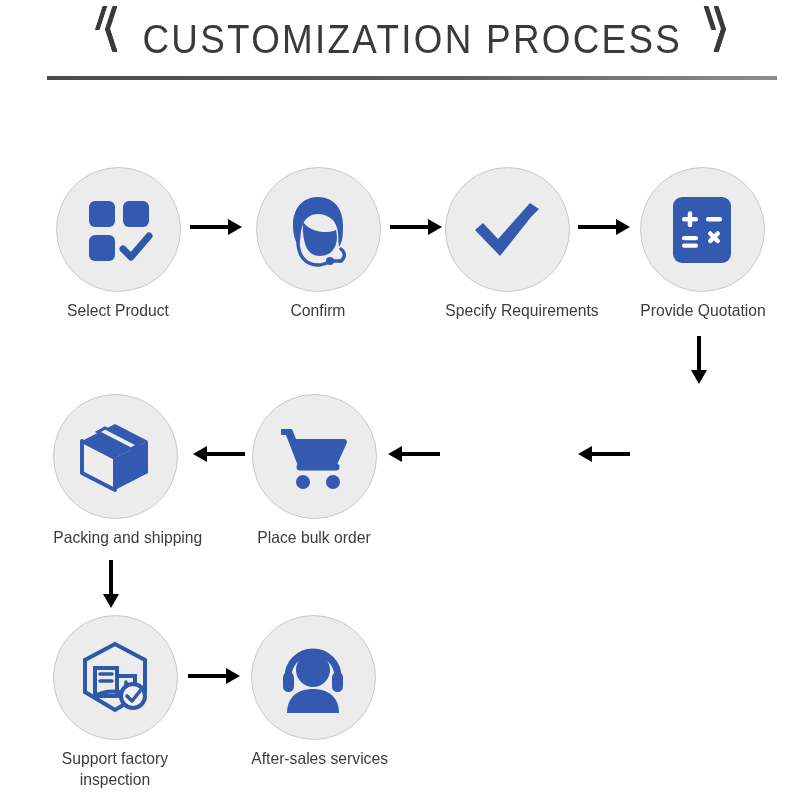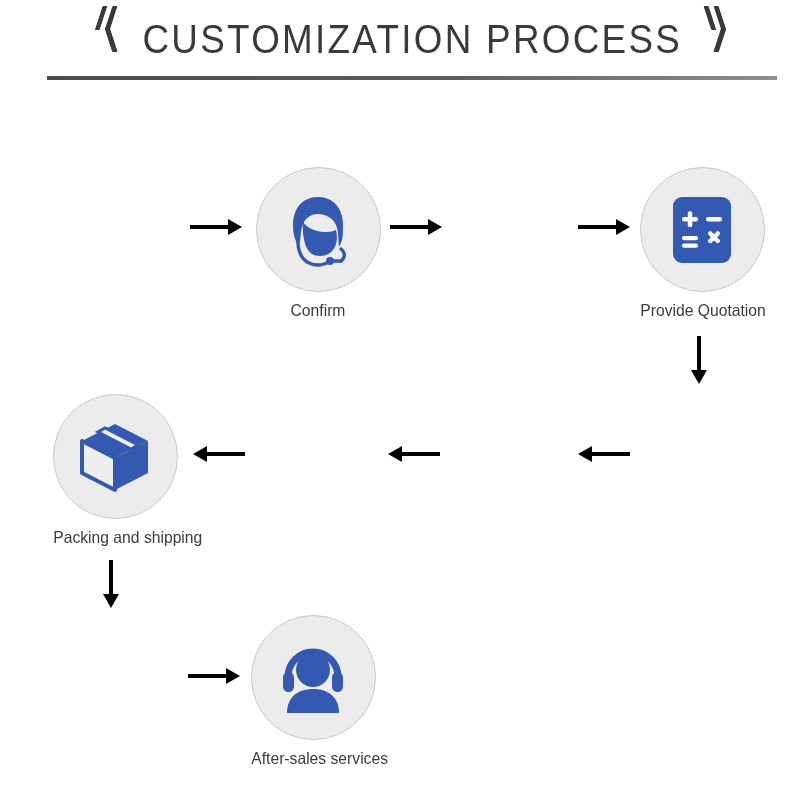--- a/index.html
+++ b/index.html
@@ -98,20 +98,31 @@
       <span class="chev left">
         <i class="a"></i>
           <i class="b"></i>
         <i class="a" style="left:16px"></i>
           <i class="b" style="left:16px"></i>
       </span>
     </div>
     <div class="rule"></div>
   </div>
 
+  <div class="node" style="left:53px;top:167px">
+    <div class="circle">
+      <svg width="74" height="74" viewBox="0 0 74 74">
+        <rect x="8" y="8" width="26" height="26" rx="6" fill="#3359b0"></rect>
+        <rect x="42" y="8" width="26" height="26" rx="6" fill="#3359b0"></rect>
+        <rect x="8" y="42" width="26" height="26" rx="6" fill="#3359b0"></rect>
+        <path d="M42 56 L50 64 L68 43" fill="none" stroke="#2d59a8" stroke-width="7" stroke-linecap="round" stroke-linejoin="round"></path>
+      </svg>
+    </div>
+    <div class="node-label">Select Product</div>
+  </div>
 
   <div class="arrow-h right" style="left:190px;top:219px;width:52px">
     <div class="shaft" style="width:40px"></div>
       <div class="head"></div>
   </div>
 
   <div class="node" style="left:253px;top:167px">
     <div class="circle">
       <svg width="78" height="78" viewBox="0 0 78 78">
         <path d="M39 6 C23 6 14 18 14 34 C14 44 16 50 20 55 C22 49 21 40 24 33
@@ -126,20 +137,28 @@
       </svg>
     </div>
     <div class="node-label">Confirm</div>
   </div>
 
   <div class="arrow-h right" style="left:390px;top:219px;width:52px">
     <div class="shaft" style="width:40px"></div>
       <div class="head"></div>
   </div>
 
+  <div class="node" style="left:442px;top:167px">
+    <div class="circle">
+      <svg width="80" height="80" viewBox="0 0 80 80">
+        <path d="M8 40 L16 33 L31 49 L63 13 L72 19 L64 27 L33 66 Z" fill="#3359b0"></path>
+      </svg>
+    </div>
+    <div class="node-label">Specify Requirements</div>
+  </div>
 
   <div class="arrow-h right" style="left:578px;top:219px;width:52px">
     <div class="shaft" style="width:40px"></div>
       <div class="head"></div>
   </div>
 
   <div class="node" style="left:637px;top:167px">
     <div class="circle">
       <svg width="70" height="70" viewBox="0 0 70 70">
         <rect x="6" y="2" width="58" height="66" rx="9" fill="#3359b0"></rect>
@@ -165,20 +184,32 @@
     <div class="shaft" style="width:40px;left:12px"></div>
       <div class="head"></div>
   </div>
 
 
   <div class="arrow-h left" style="left:388px;top:446px;width:52px">
     <div class="shaft" style="width:40px;left:12px"></div>
       <div class="head"></div>
   </div>
 
+  <div class="node" style="left:249px;top:394px">
+    <div class="circle">
+      <svg width="76" height="76" viewBox="0 0 76 76">
+        <path d="M5 10 h11 l4 10 h48 a3 3 0 0 1 2.8 4 l-10 22 a4 4 0 0 1 -3.6 2.4
+                 h-32 a4 4 0 0 1 -3.7 -2.6 L10 16 H5 Z" fill="#3359b0"></path>
+        <path d="M24 48 h36" stroke="#3359b0" stroke-width="7" stroke-linecap="round" fill="none"></path>
+        <circle cx="27" cy="63" r="7" fill="#3359b0"></circle>
+        <circle cx="57" cy="63" r="7" fill="#3359b0"></circle>
+      </svg>
+    </div>
+    <div class="node-label">Place bulk order</div>
+  </div>
 
   <div class="arrow-h left" style="left:193px;top:446px;width:52px">
     <div class="shaft" style="width:40px;left:12px"></div>
       <div class="head"></div>
   </div>
 
   <div class="node" style="left:50px;top:394px">
     <div class="circle">
       <svg width="78" height="78" viewBox="0 0 78 78">
         <path d="M39 6 L72 23 L39 40 L6 23 Z" fill="#3359b0"></path>
@@ -188,20 +219,36 @@
       </svg>
     </div>
     <div class="node-label">Packing and shipping</div>
   </div>
 
   <div class="arrow-v" style="left:103px;top:560px;height:48px">
     <div class="shaft" style="height:36px"></div>
       <div class="head"></div>
   </div>
 
+  <div class="node" style="left:50px;top:615px">
+    <div class="circle">
+      <svg width="80" height="80" viewBox="0 0 80 80">
+        <path d="M40 6 L70 22 L70 54 L40 72 L10 54 L10 22 Z" fill="none" stroke="#2d59a8" stroke-width="4"></path>
+        <path d="M20 30 h22 v28 h-22 z" fill="none" stroke="#2d59a8" stroke-width="4"></path>
+        <path d="M42 38 h18 v20 h-18 z" fill="none" stroke="#2d59a8" stroke-width="4"></path>
+        <path d="M25 36 h12" stroke="#2d59a8" stroke-width="3.4" stroke-linecap="round"></path>
+        <path d="M25 43 h12" stroke="#2d59a8" stroke-width="3.4" stroke-linecap="round"></path>
+        <path d="M51 44 v9" stroke="#2d59a8" stroke-width="3.4" stroke-linecap="round"></path>
+        <path d="M20 58 C30 52 46 52 58 58" fill="none" stroke="#2d59a8" stroke-width="4"></path>
+        <circle cx="58" cy="58" r="12" fill="#f0f0f0" stroke="#2d59a8" stroke-width="4"></circle>
+        <path d="M52 58 L57 63 L65 53" fill="none" stroke="#2d59a8" stroke-width="3.6" stroke-linecap="round" stroke-linejoin="round"></path>
+      </svg>
+    </div>
+    <div class="node-label wrap">Support factory inspection</div>
+  </div>
 
   <div class="arrow-h right" style="left:188px;top:668px;width:52px">
     <div class="shaft" style="width:40px"></div>
       <div class="head"></div>
   </div>
 
   <div class="node" style="left:248px;top:615px">
     <div class="circle">
       <svg width="78" height="78" viewBox="0 0 78 78">
         <path d="M14 38 A25 25 0 0 1 64 38" fill="none" stroke="#3359b0" stroke-width="7"></path>

